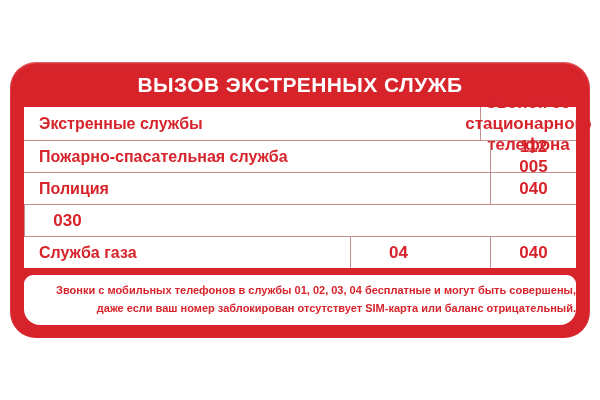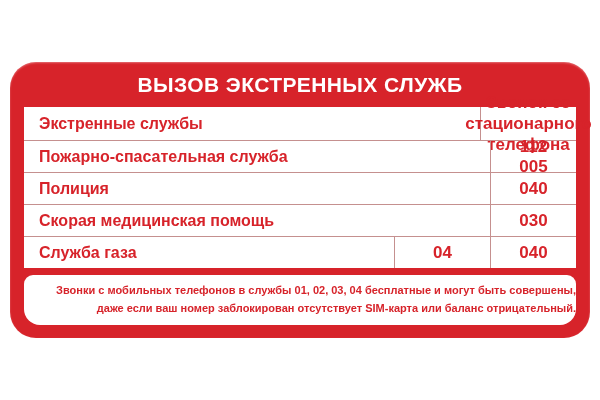--- a/index.html
+++ b/index.html
@@ -43,21 +43,21 @@
   }
   .table {
     background: #ffffff;
   }
   .row {
     display: flex;
     height: 31px;
     border-bottom: 1px solid #c5908f;
   }
   .row.header { height: 33px; }
-  .table .row:last-child { border-bottom: none; }
+  .table .row:last-child { border-bottom: none; gap: 44px; }
   .cell {
     display: flex;
     align-items: center;
     color: #d7232a;
     font-weight: bold;
     box-sizing: border-box;
   }
   .cell.name {
     flex: 1;
     padding-left: 15px;
@@ -130,21 +130,20 @@
         <div class="cell col-mobile small-num">112
 005</div>
       </div>
 
       <div class="row">
         <div class="cell name">Полиция</div>
         <div class="cell col-mobile">040</div>
       </div>
 
       <div class="row">
-        <div class="cell name">Скорая медицинская помощь</div>
         <div class="cell col-mobile">030</div>
       </div>
 
       <div class="row">
         <div class="cell name">Служба газа</div>
         <div class="cell col-landline">04</div>
         <div class="cell col-mobile">040</div>
       </div>
 
     </div>

